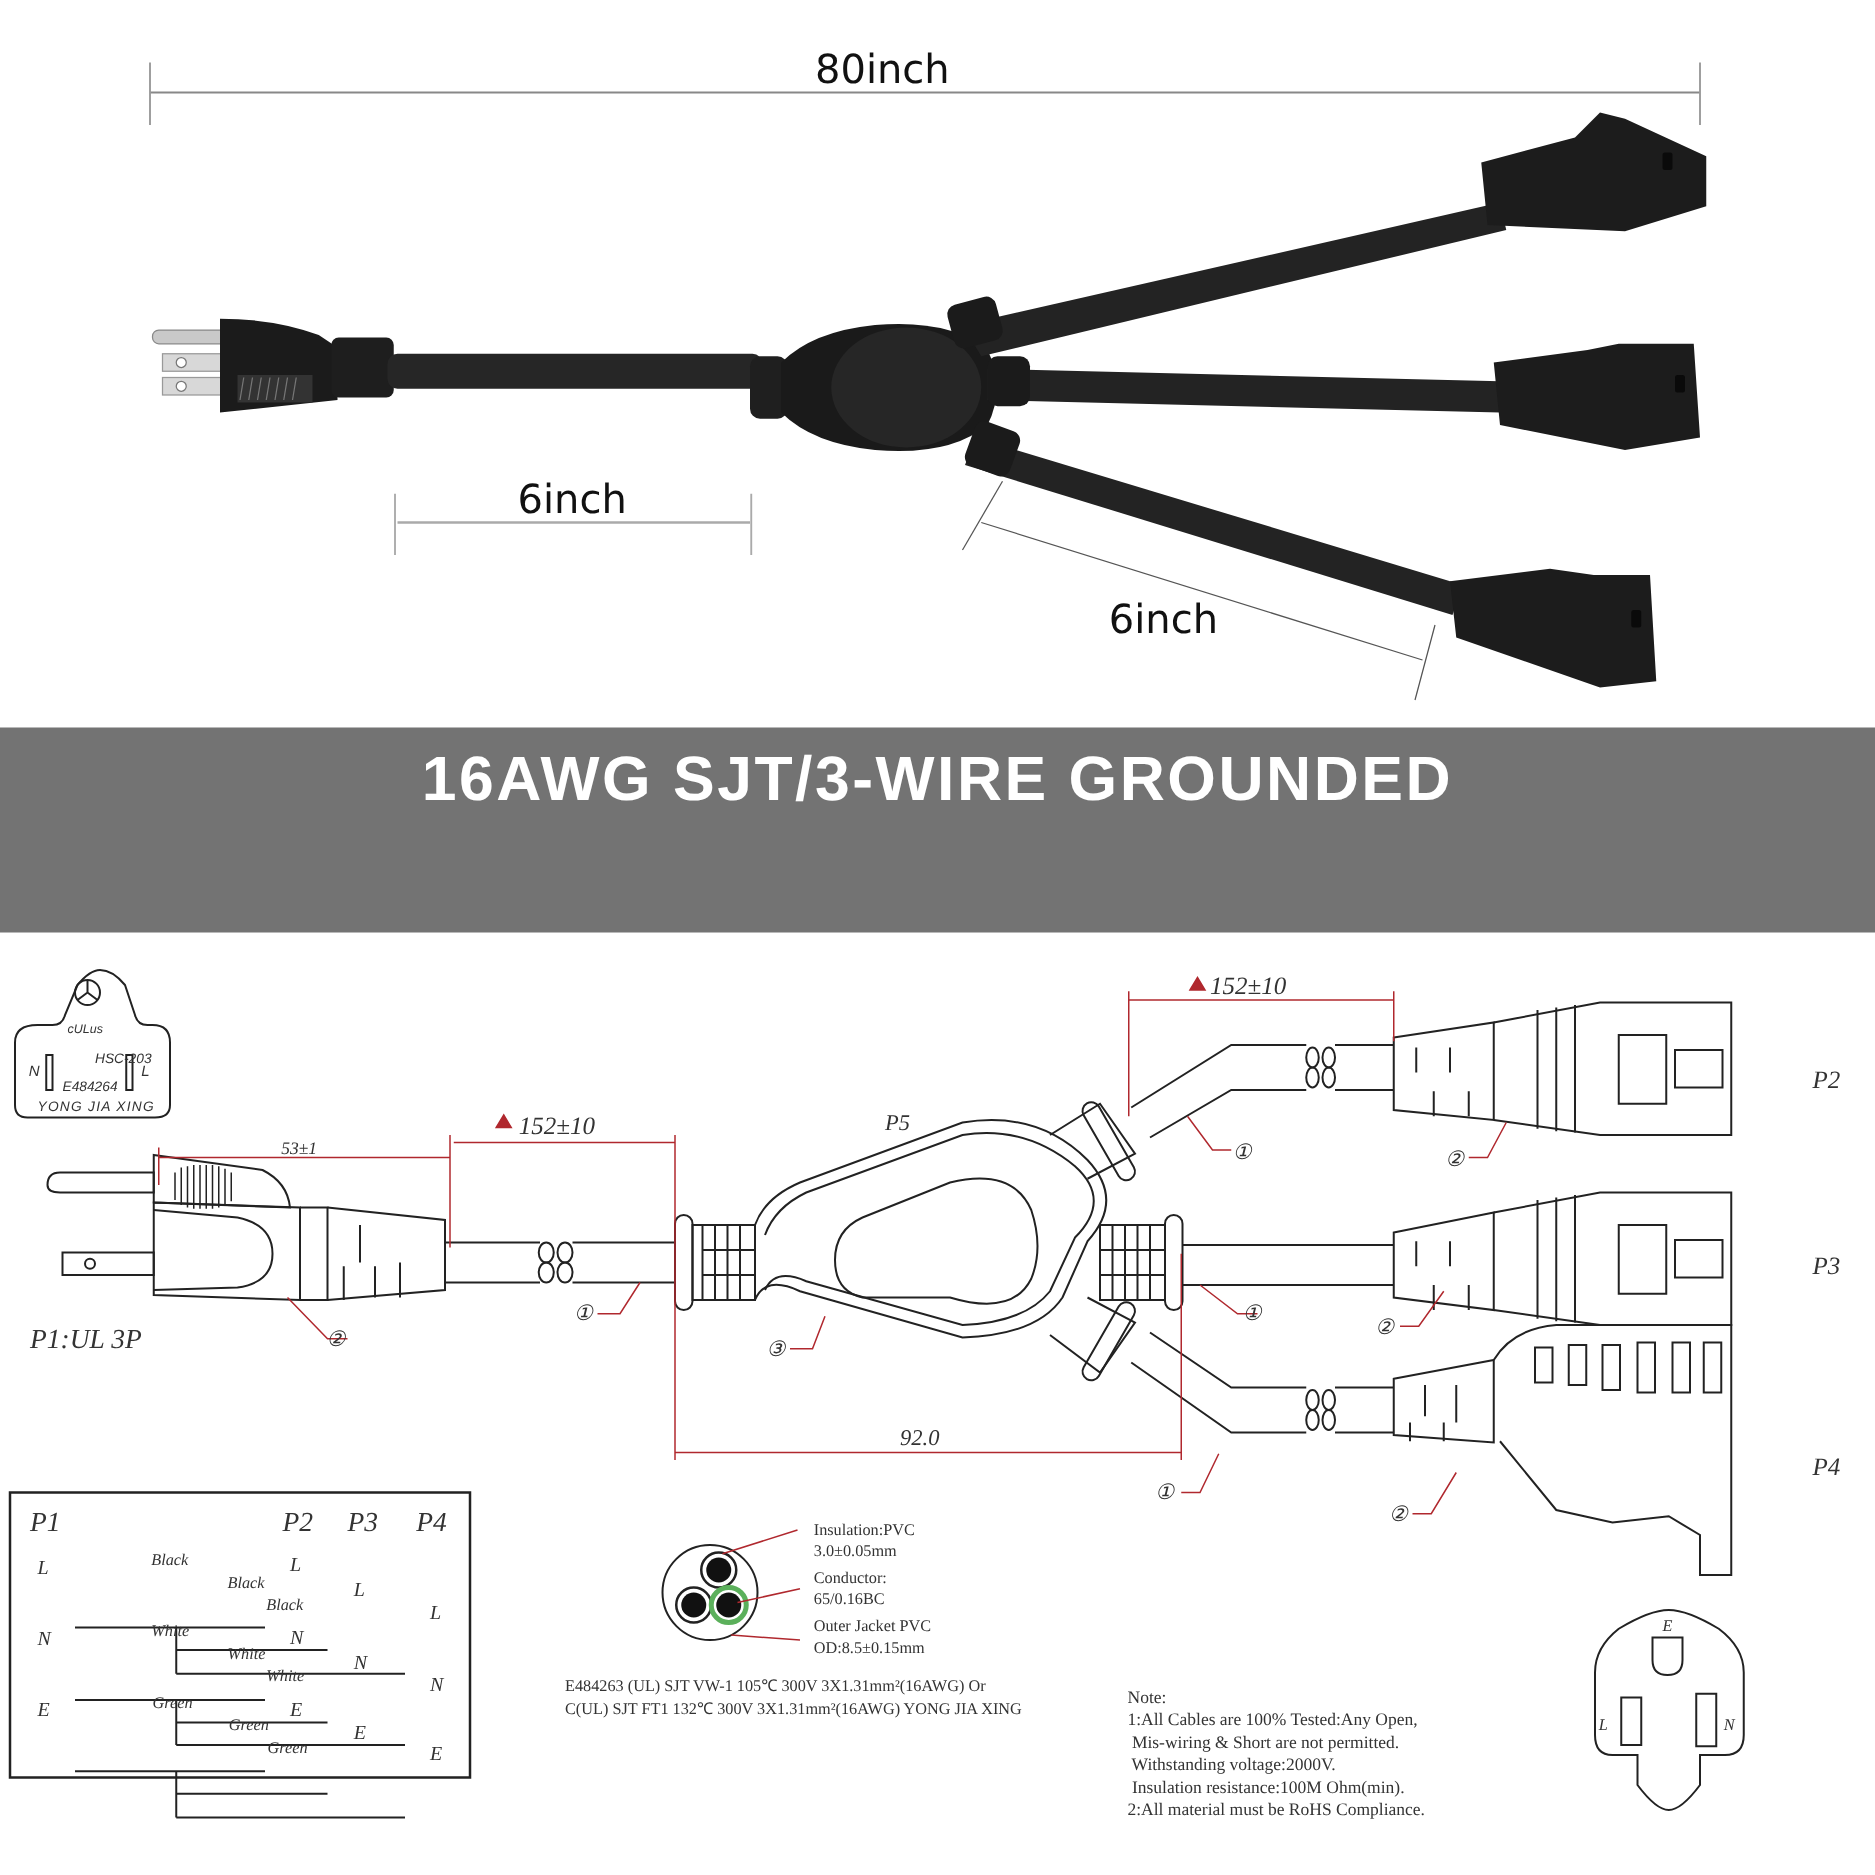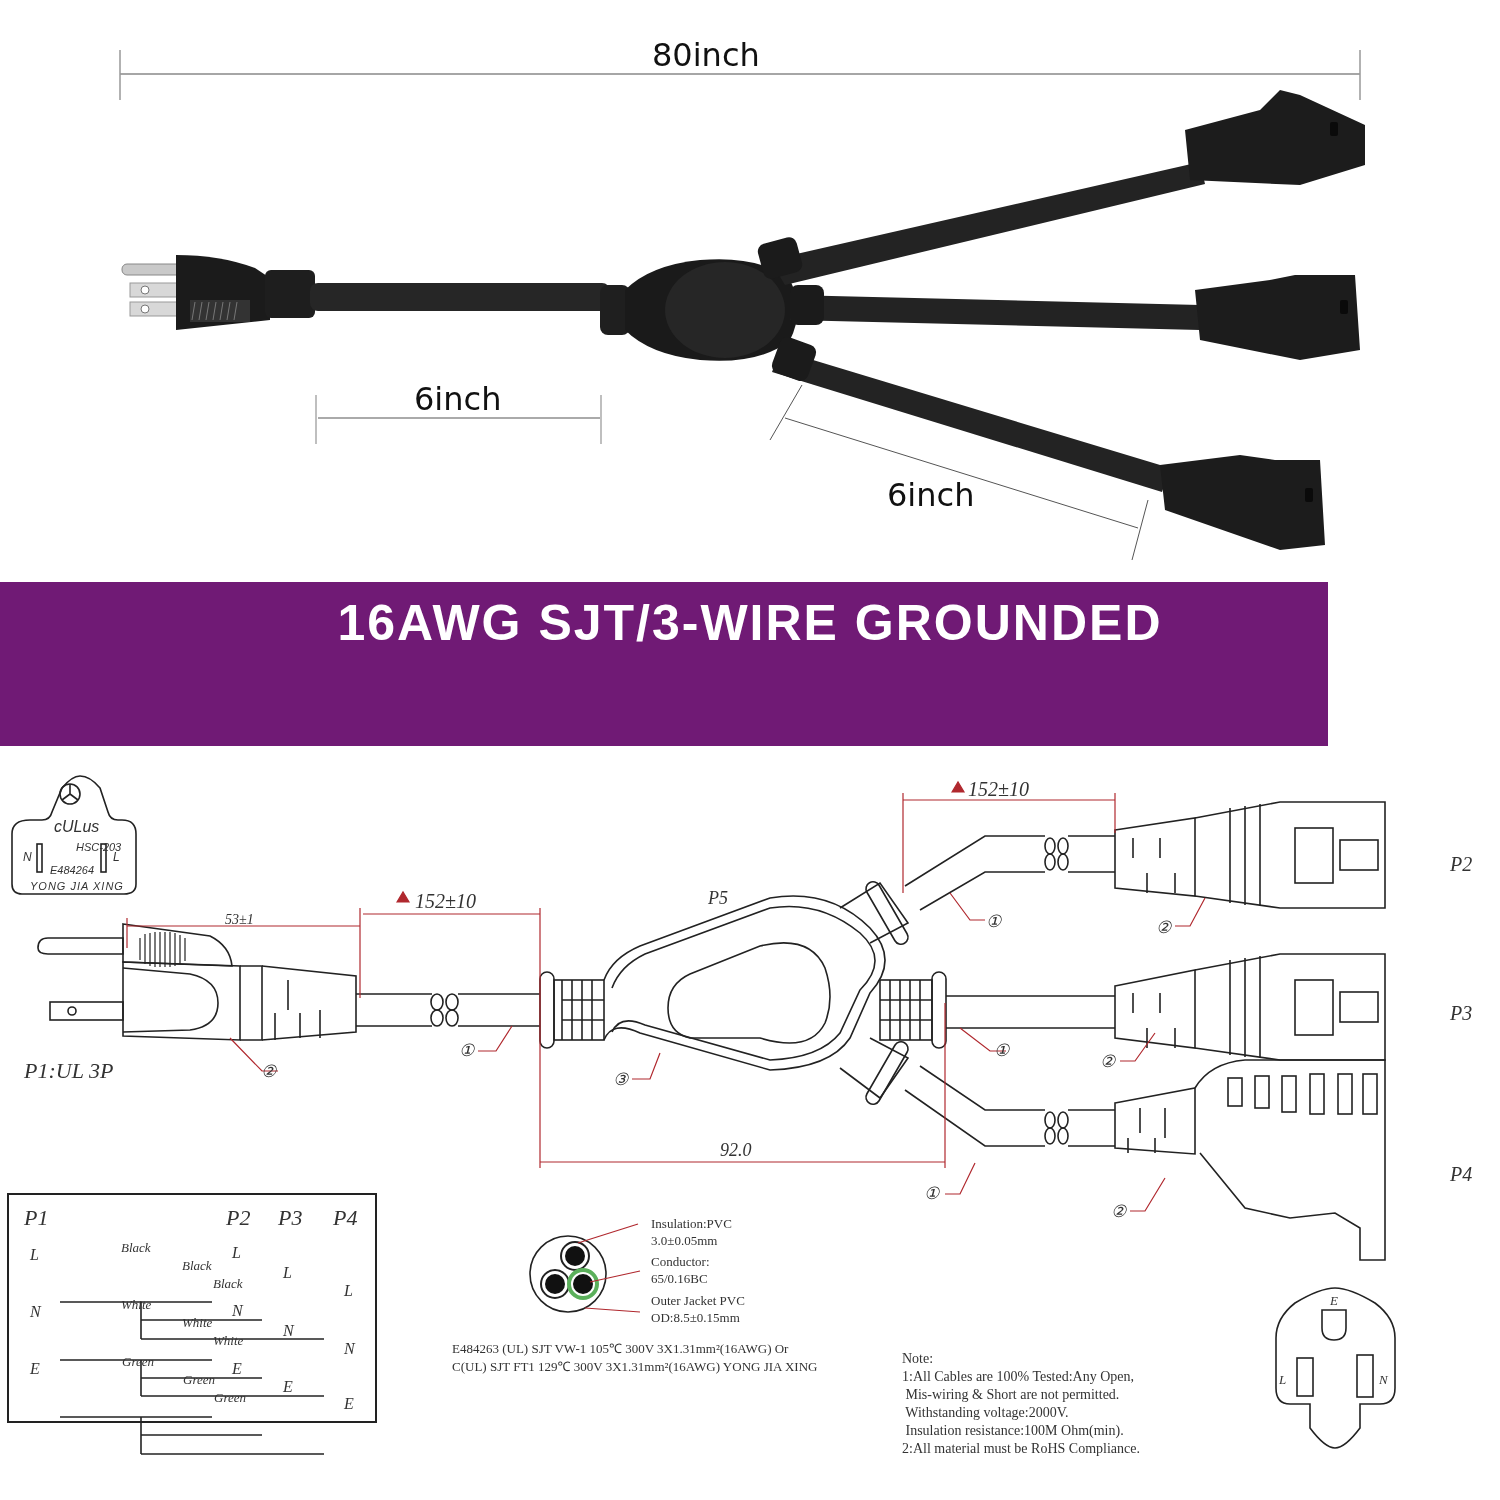--- a/index.html
+++ b/index.html
@@ -1,20 +1,20 @@
 <!DOCTYPE html>
 <html><head>
 <meta charset="utf-8">
 <style>
   html,body{margin:0;padding:0;background:#fff;}
   body{width:1500px;height:1500px;position:relative;overflow:hidden;font-family:"Liberation Sans",sans-serif;}
   .abs{position:absolute;}
   .photo-sec{left:0;top:0;width:1500px;height:580px;background:#fff;}
   .dimtext{font-family:"DejaVu Sans",sans-serif;color:#111;font-size:32px;position:absolute;}
-  .banner{left:0;top:582px;width:1328px;height:164px;background:#701a75;}
+  .banner{left:0;top:582px;width:1500px;height:164px;background:#737373;}
   .banner-line{position:absolute;left:0;width:1500px;text-align:center;color:#fff;font-weight:bold;font-size:50px;letter-spacing:2px;font-family:"Liberation Sans",sans-serif;}
   .lbl{position:absolute;font-family:"Liberation Serif",serif;color:#333;font-style:italic;}
   .note{position:absolute;font-family:"Liberation Serif",serif;color:#333;font-size:14px;line-height:18px;white-space:pre;}
   .wirebox{left:7px;top:1193px;width:370px;height:230px;border:2px solid #222;box-sizing:border-box;}
 </style>
 </head>
 <body>
 
 <div class="abs photo-sec">
   <svg width="1500" height="580" style="position:absolute;left:0;top:0">
@@ -221,21 +221,21 @@
       <line x1="141" y1="612" x2="141" y2="648"></line>
     <line x1="141" y1="630" x2="262" y2="630"></line>
       <line x1="141" y1="648" x2="324" y2="648"></line>
     <line x1="60" y1="669" x2="212" y2="669"></line>
       <line x1="141" y1="669" x2="141" y2="706"></line>
     <line x1="141" y1="687" x2="262" y2="687"></line>
       <line x1="141" y1="706" x2="324" y2="706"></line>
   </g>
 </svg>
 
-<div class="lbl" style="left:54px;top:818px;font-size:16px;font-family:'Liberation Sans',sans-serif;">cULus</div>
+<div class="lbl" style="left:54px;top:818px;font-size:10px;font-family:'Liberation Sans',sans-serif;">cULus</div>
 <div class="lbl" style="left:50px;top:841px;font-size:11px;font-family:'Liberation Sans',sans-serif;padding-left:26px;">HSC-203</div>
 <div class="lbl" style="left:50px;top:864px;font-size:11px;font-family:'Liberation Sans',sans-serif;text-align:center;">E484264</div>
 <div class="lbl" style="left:23px;top:850px;font-size:12px;font-family:'Liberation Sans',sans-serif;">N</div>
 <div class="lbl" style="left:113px;top:850px;font-size:12px;font-family:'Liberation Sans',sans-serif;">L</div>
 <div class="lbl" style="left:30px;top:880px;font-size:11px;font-family:'Liberation Sans',sans-serif;letter-spacing:1px;">YONG JIA XING</div>
 
 <div class="lbl" style="left:225px;top:912px;font-size:14px;">53±1</div>
 <div class="lbl" style="left:415px;top:890px;font-size:20px;">152±10</div>
 <div class="lbl" style="left:968px;top:778px;font-size:20px;">152±10</div>
 <div class="lbl" style="left:720px;top:1140px;font-size:18px;">92.0</div>
@@ -285,21 +285,21 @@
 <div class="lbl" style="left:283px;top:1378px;font-size:16px;">E</div>
 <div class="lbl" style="left:344px;top:1395px;font-size:16px;">E</div>
 
 <div class="note" style="left:651px;top:1215px;font-size:13px;">Insulation:PVC</div>
 <div class="note" style="left:651px;top:1232px;font-size:13px;">3.0±0.05mm</div>
 <div class="note" style="left:651px;top:1253px;font-size:13px;">Conductor:</div>
 <div class="note" style="left:651px;top:1270px;font-size:13px;">65/0.16BC</div>
 <div class="note" style="left:651px;top:1292px;font-size:13px;">Outer Jacket PVC</div>
 <div class="note" style="left:651px;top:1309px;font-size:13px;">OD:8.5±0.15mm</div>
 <div class="note" style="left:452px;top:1340px;font-size:13px;">E484263 (UL) SJT VW-1 105℃ 300V 3X1.31mm²(16AWG) Or</div>
-<div class="note" style="left:452px;top:1358px;font-size:13px;">C(UL) SJT FT1 129℃ 300V 3X1.31mm²(16AWG) YONG JIA XING</div>
+<div class="note" style="left:452px;top:1358px;font-size:13px;">C(UL) SJT FT1 132℃ 300V 3X1.31mm²(16AWG) YONG JIA XING</div>
 
 <div class="note" style="left:902px;top:1350px;">Note:</div>
 <div class="note" style="left:902px;top:1368px;">1:All Cables are 100% Tested:Any Open,</div>
 <div class="note" style="left:902px;top:1386px;"> Mis-wiring &amp; Short are not permitted.</div>
 <div class="note" style="left:902px;top:1404px;"> Withstanding voltage:2000V.</div>
 <div class="note" style="left:902px;top:1422px;"> Insulation resistance:100M Ohm(min).</div>
 <div class="note" style="left:902px;top:1440px;">2:All material must be RoHS Compliance.</div>
 
 <div class="lbl" style="left:1330px;top:1293px;font-size:13px;">E</div>
 <div class="lbl" style="left:1279px;top:1372px;font-size:13px;">L</div>

